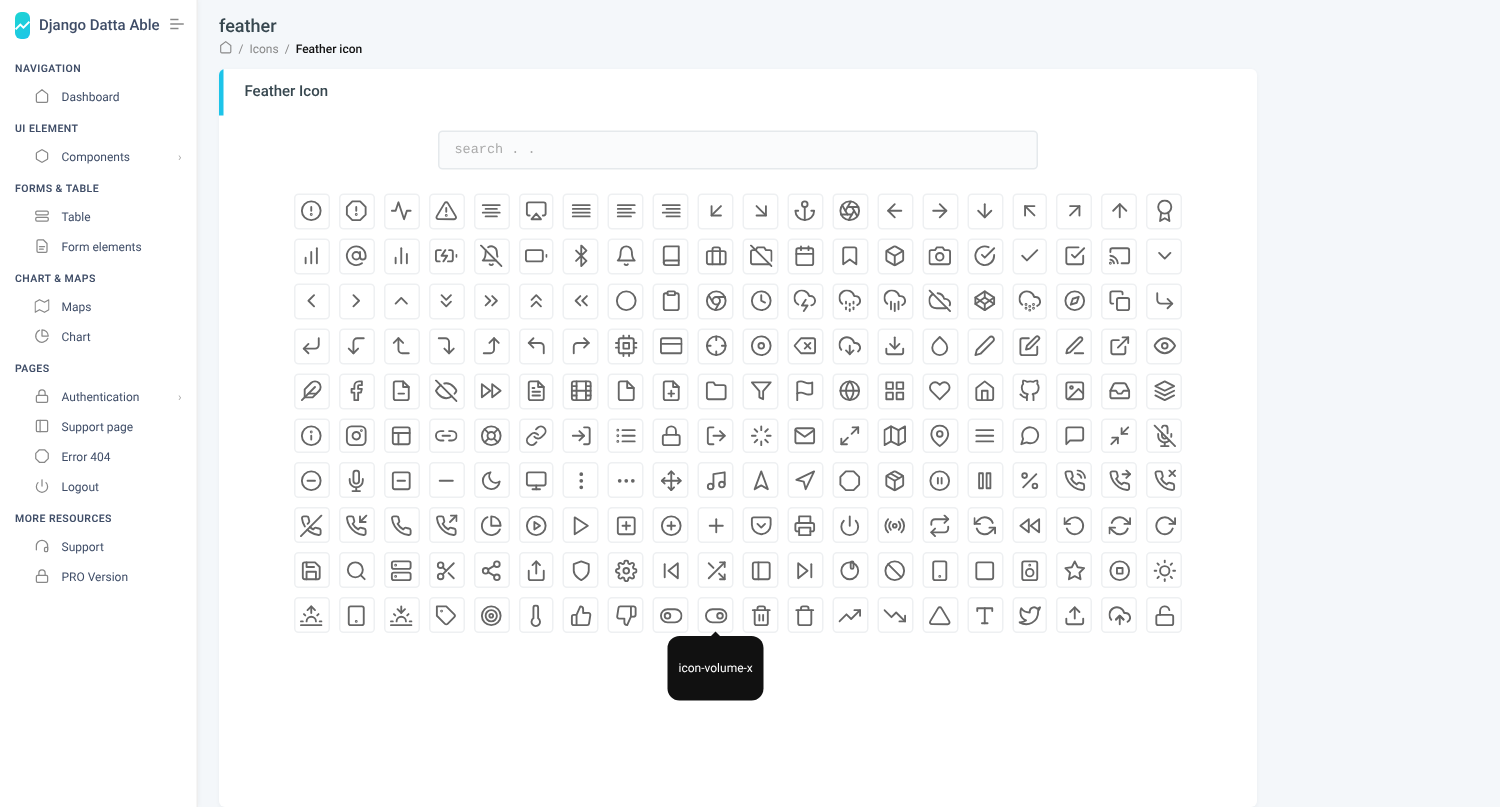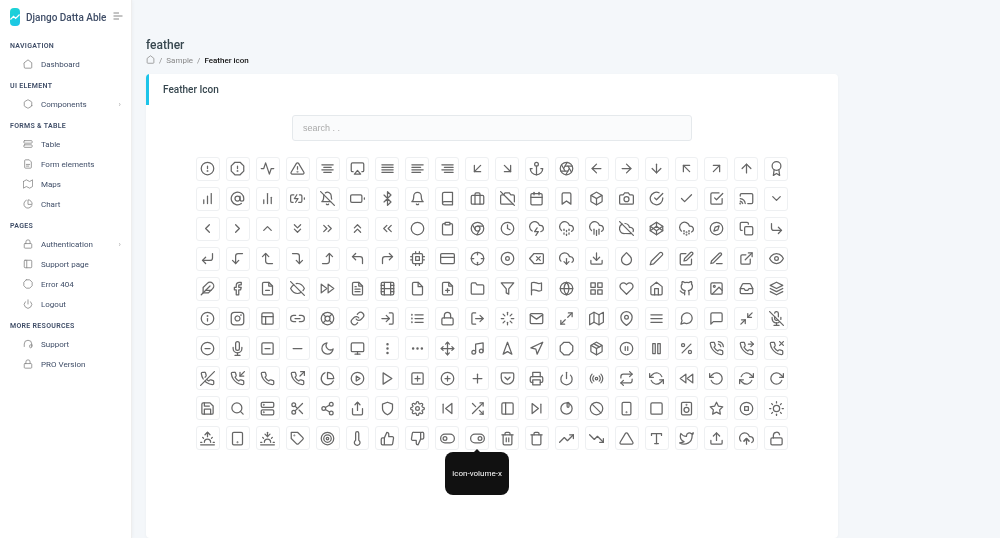--- a/index.html
+++ b/index.html
@@ -12,32 +12,32 @@
 .brand-title { font-size: 10px; font-weight:500; color:#3f4d67; white-space:nowrap;}
 .brand-toggle { margin-left:auto; color:#888; font-size:12px;}
 
 .nav-section-label { font-size: 7px; font-weight: 600; color: #3f4d67; padding: 8px 10px 4px; letter-spacing: 0.3px; }
 .nav-item { display:flex; align-items:center; padding: 5px 10px; gap: 8px; cursor:pointer; color:#3f4d67;margin-left:13px; }
 .nav-icon { width:10px; height:10px; display:flex;align-items:center;justify-content:center; color:#888; font-size:9px;}
 .nav-label { font-size: 8px; }
 .nav-chevron { margin-left:auto; font-size:8px; color:#aaa;}
 
 .main { flex:1; display:flex; flex-direction:column; overflow:hidden; }
-.header { padding: 0 14px 8px; margin-top: 38px; }
+.header { padding: 10px 14px 8px; }
 .page-title { font-size: 12px; color:#37474f; font-weight:500;}
 .breadcrumb { display:flex; align-items:center; gap:4px; font-size:8px; color:#888; margin-top:3px;}
 .breadcrumb span { color:#888;}
 .breadcrumb .active { color:#111; font-weight:500;}
 .bc-sep { color:#ccc;}
 
 .card { margin: 0 14px; background:#fff; border-radius:4px; flex:1; overflow:hidden; display:flex; flex-direction:column; box-shadow:0 1px 3px rgba(0,0,0,0.04);}
 .card-header { padding: 10px 14px; border-left:3px solid #1dc4e9; font-size:10px; font-weight:500;}
 .card-body { padding: 10px 50px; overflow-y:auto; flex:1;}
 .search-wrap { display:flex; justify-content:center; margin-bottom:16px;}
-.search { width: 400px; padding: 7px 10px; border:1px solid #e5e9ec; border-radius:3px; font-size:9px; background:#fafbfc; color:#888;}
+.search { width: 400px; padding: 7px 10px; border:1px solid #e5e9ec; border-radius:3px; font-size:9px; background:#fafbfc; color:#888;font-family:Liberation Mono, monospace;}
 .search::placeholder { color:#aaa;}
 .icon-grid { display:grid; grid-template-columns: repeat(20, 1fr); gap:6px; position:relative;}
 .icon-cell { border:1px solid #eef0f2; border-radius:3px; aspect-ratio:1/1; display:flex; align-items:center; justify-content:center; color:#666; cursor:pointer; position:relative;}
 .icon-cell svg { width:15px; height:15px; stroke:#666; stroke-width:2; fill:none; stroke-linecap:round; stroke-linejoin:round;}
 .tooltip { position:absolute; background:#111; color:#fff; font-size:8px; padding:17px 7px; border-radius:8px; white-space:nowrap; top:100%; margin-top:3px; z-index:10;}
 .tooltip::before { content:''; position:absolute; top:-3px; left:50%; transform:translateX(-50%); border:3px solid transparent; border-bottom-color:#111; border-top:none;}
 </style>
 </head>
 <body>
 
@@ -91,20 +91,21 @@
         <div class="nav-item">
           <span class="nav-icon">
             <svg viewBox="0 0 24 24" fill="none" stroke="#888" stroke-width="2" stroke-linecap="round" stroke-linejoin="round">
               <path d="M14 2H6a2 2 0 0 0-2 2v16a2 2 0 0 0 2 2h12a2 2 0 0 0 2-2V8z"></path>
               <line x1="8" y1="13" x2="16" y2="13"></line>
               <line x1="8" y1="17" x2="14" y2="17"></line>
             </svg>
           </span>
           <span class="nav-label">Form elements</span>
         </div>
+        <div class="nav-section-label">CHART &amp; MAPS</div>
         <div class="nav-item">
           <span class="nav-icon">
             <svg viewBox="0 0 24 24" fill="none" stroke="#888" stroke-width="2" stroke-linecap="round" stroke-linejoin="round">
               <polygon points="1 6 1 22 8 18 16 22 23 18 23 2 16 6 8 2 1 6"></polygon>
             </svg>
           </span>
           <span class="nav-label">Maps</span>
         </div>
         <div class="nav-item">
           <span class="nav-icon">
@@ -177,21 +178,21 @@
   <div class="main">
     <div class="header">
       <div class="page-title">feather</div>
       <div class="breadcrumb">
         <span>
           <svg width="9" height="9" viewBox="0 0 24 24" fill="none" stroke="#888" stroke-width="2">
               <path d="M3 9l9-7 9 7v11a2 2 0 0 1-2 2H5a2 2 0 0 1-2-2z"></path>
             </svg>
         </span>
         <span class="bc-sep">/</span>
-        <span>Sample</span>
+        <span>Icons</span>
         <span class="bc-sep">/</span>
         <span class="active">Feather icon</span>
       </div>
     </div>
     <div class="card">
       <div class="card-header">Feather Icon</div>
       <div class="card-body">
         <div class="search-wrap">
           <input class="search" placeholder="search . ." style="">
         </div>

